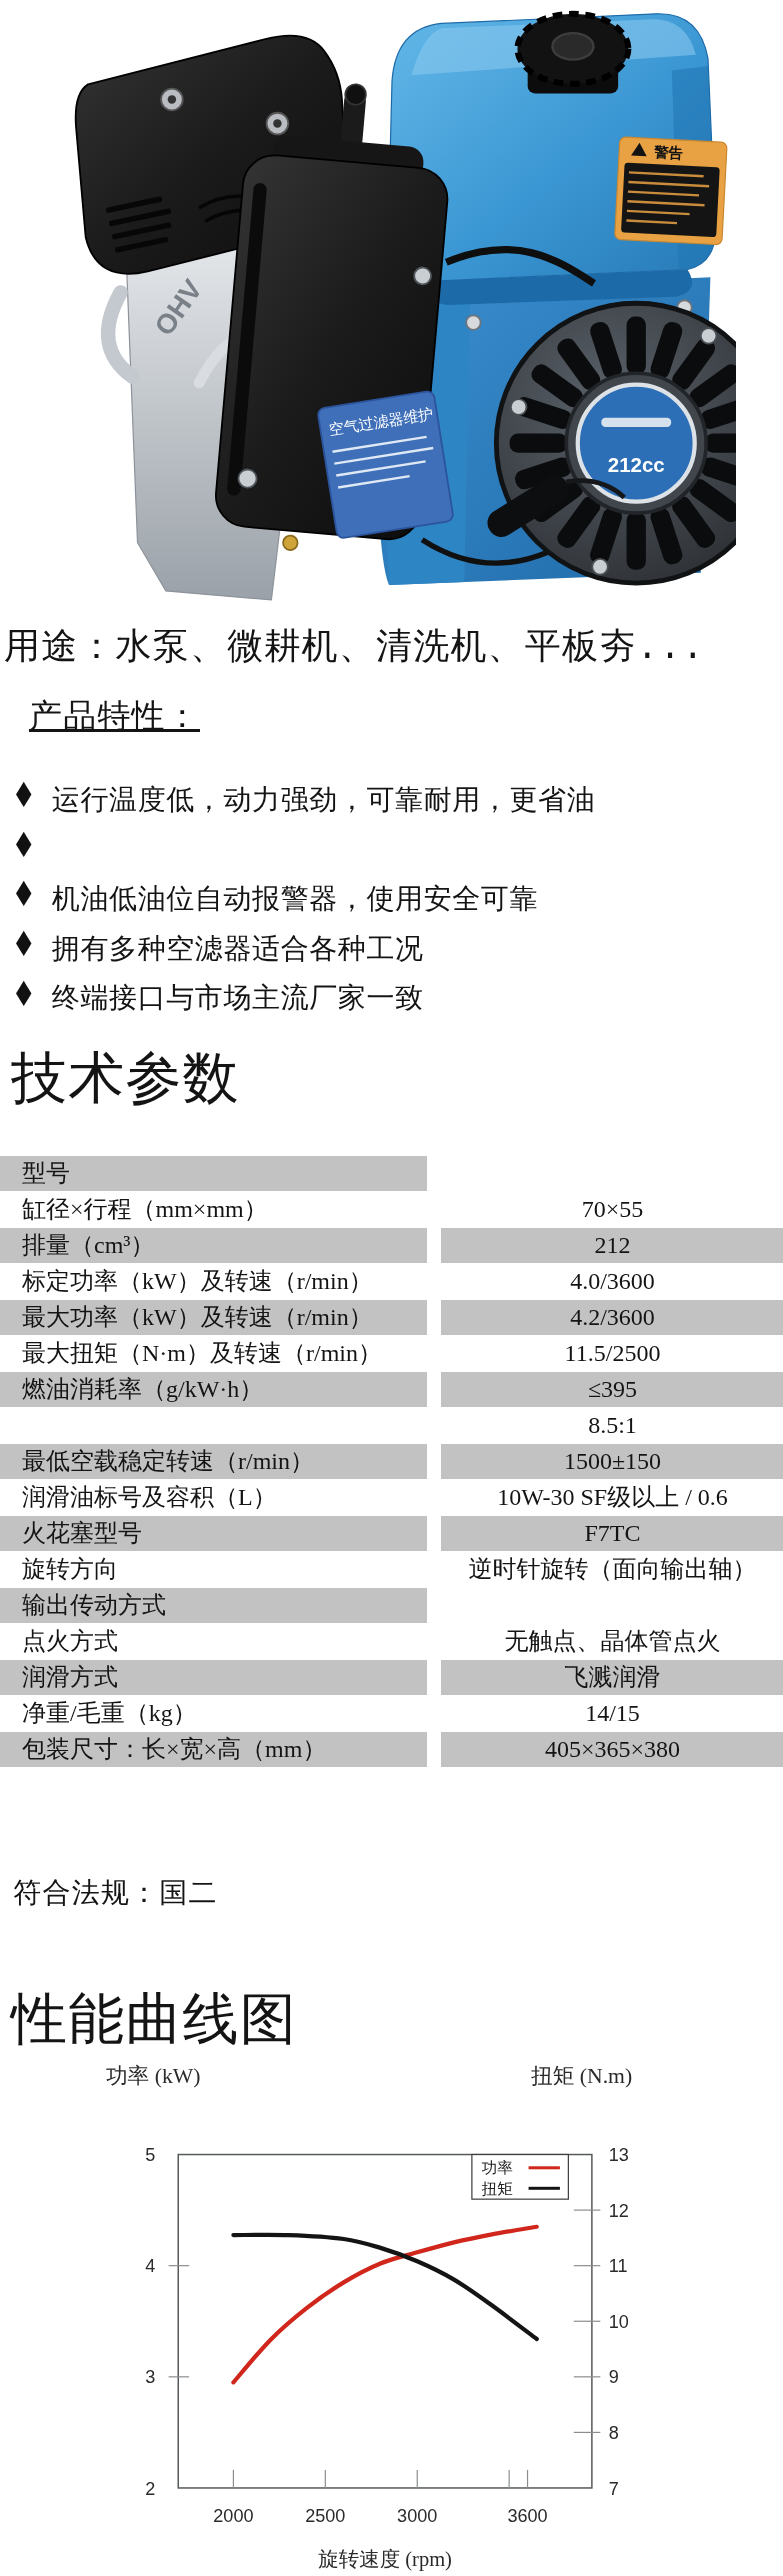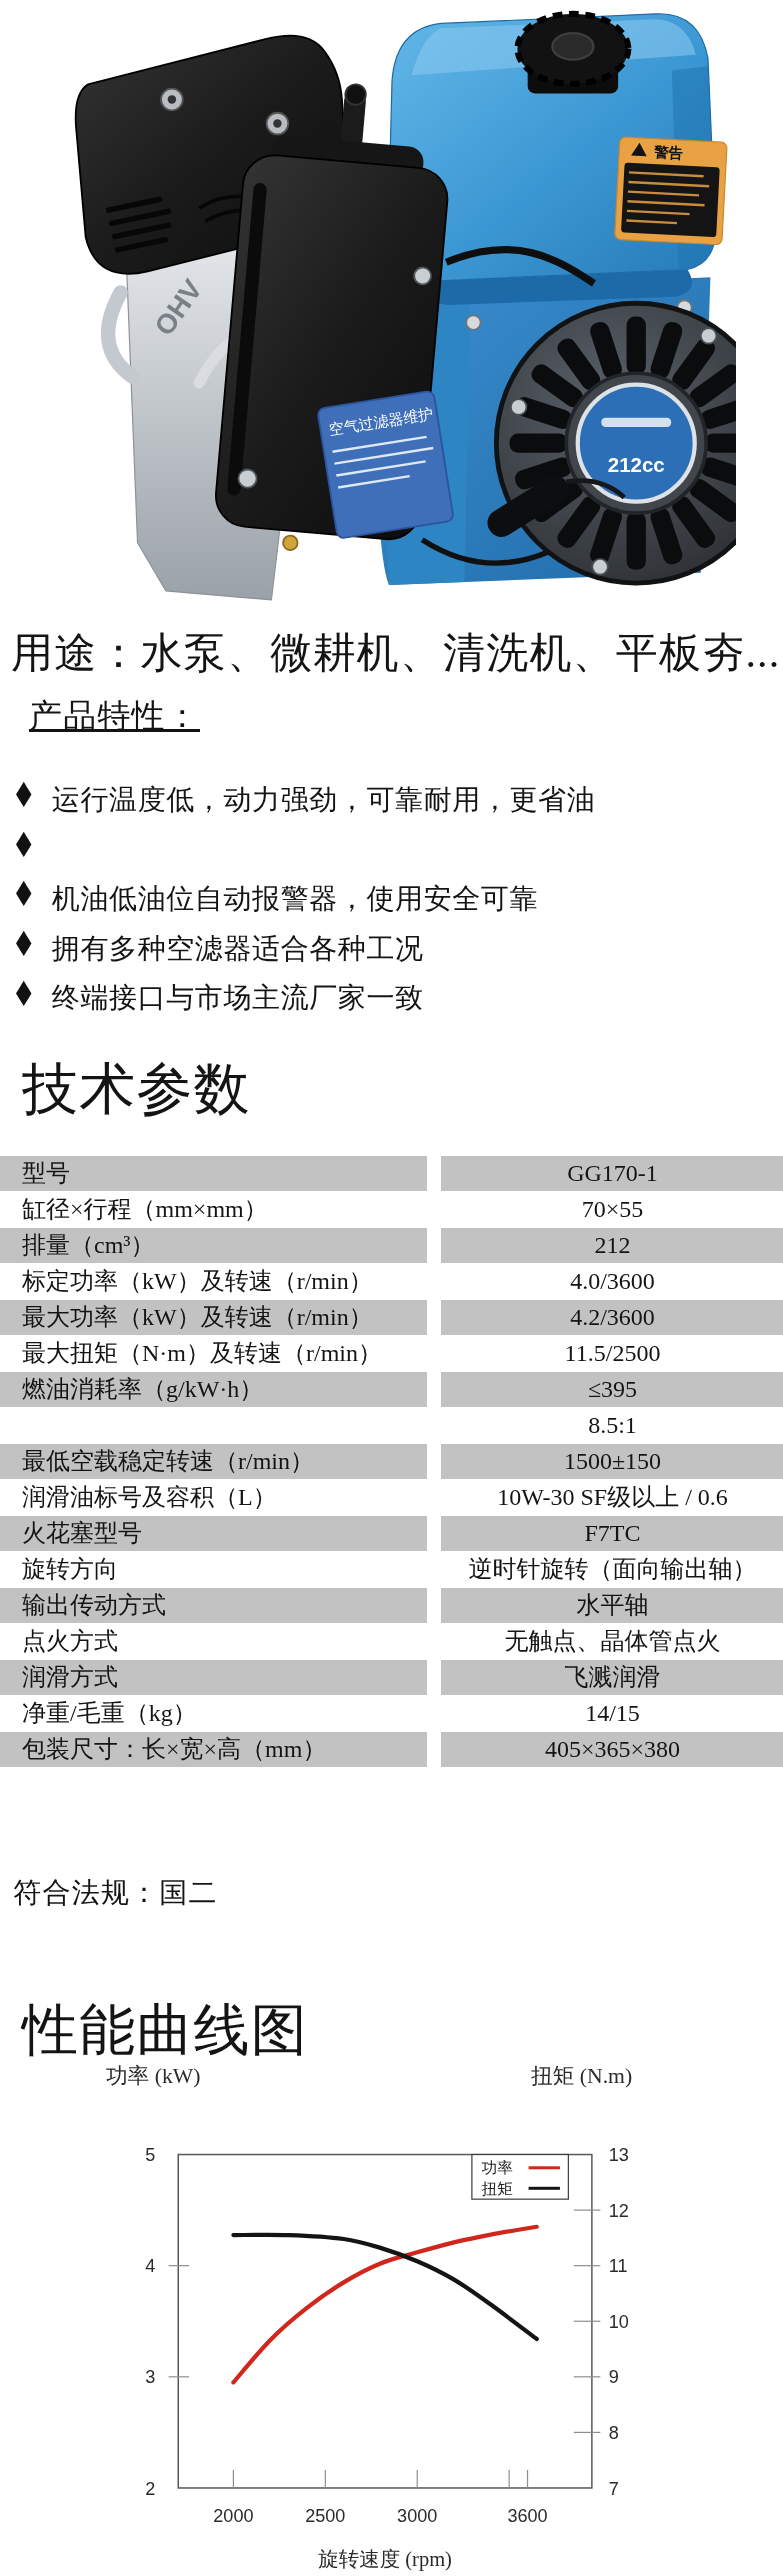--- a/index.html
+++ b/index.html
@@ -1,27 +1,27 @@
 <!DOCTYPE html>
 <html style="font-size:9.7px"><head>
 <meta charset="utf-8">
 <title>Engine product page</title>
 <style>
   html,body{margin:0;padding:0;background:#ffffff;}
   .page{position:relative;width:784px;height:2576px;background:#ffffff;overflow:hidden;
         font-family:"Liberation Serif","DejaVu Serif",serif;color:#141414;}
   .abs{position:absolute;}
-  .usage-line{top:626px;left:11px;font-size:42px;line-height:1.3;letter-spacing:1.2px;}
+  .usage-line{top:626px;left:4px;font-size:36px;line-height:1.3;letter-spacing:1.2px;font-family:Liberation Mono, monospace;}
   .features-heading{top:695px;left:29px;font-size:33px;line-height:1.3;letter-spacing:1.2px;text-decoration:underline;}
   .features-list{top:775px;left:13.3px;width:754px;}
   .feat{display:flex;align-items:center;height:34px;margin-bottom:15.7px;}
   .diamond{display:inline-block;font-size:28px;line-height:1;transform:scale(.72,1.18);
            transform-origin:center;margin-right:17px;color:#111;}
   .feat-text{font-size:28px;letter-spacing:0.6px;margin-top:15px;}
-  .big-heading{left:11px;font-size:56px;line-height:1.2;font-weight:400;margin:11px;letter-spacing:1.2px;}
+  .big-heading{left:11px;font-size:56px;line-height:1.2;font-weight:400;margin:0;letter-spacing:1.2px;}
   .specs-heading{top:1045px;}
   .chart-heading{top:1986px;}
   .spec-table{top:1156px;left:0;width:784px;}
   .spec-row{position:relative;height:35px;margin-bottom:1px;}
   .cell-label{position:absolute;left:0;top:0;width:427px;height:35px;line-height:35px;
               padding-left:22px;box-sizing:border-box;font-size:24px;white-space:nowrap;}
   .cell-value{position:absolute;left:441px;top:0;width:343px;height:35px;line-height:35px;
               text-align:center;font-size:24px;white-space:nowrap;}
   .spec-row.shaded .cell-label,.spec-row.shaded .cell-value{background:#c2c2c2;}
   .compliance-line{top:1875px;left:13.3px;font-size:28px;line-height:1.3;letter-spacing:1.2px;}
@@ -204,21 +204,20 @@
       <div class="feat">
         <span class="diamond">◆</span>
         <span class="feat-text">终端接口与市场主流厂家一致</span>
       </div>
     </div>
 
   <h1 class="abs big-heading specs-heading">技术参数</h1>
   <div class="abs spec-table" id="spec-table">
       <div class="spec-row shaded">
         <div class="cell-label">型号</div>
-        <div class="cell-value">GG170-1</div>
       </div>
       <div class="spec-row">
         <div class="cell-label">缸径×行程（mm×mm）</div>
         <div class="cell-value">70×55</div>
       </div>
       <div class="spec-row shaded">
         <div class="cell-label">排量（cm³）</div>
         <div class="cell-value">212</div>
       </div>
       <div class="spec-row">
@@ -251,21 +250,20 @@
       <div class="spec-row shaded">
         <div class="cell-label">火花塞型号</div>
         <div class="cell-value">F7TC</div>
       </div>
       <div class="spec-row">
         <div class="cell-label">旋转方向</div>
         <div class="cell-value">逆时针旋转（面向输出轴）</div>
       </div>
       <div class="spec-row shaded">
         <div class="cell-label">输出传动方式</div>
-        <div class="cell-value">水平轴</div>
       </div>
       <div class="spec-row">
         <div class="cell-label">点火方式</div>
         <div class="cell-value">无触点、晶体管点火</div>
       </div>
       <div class="spec-row shaded">
         <div class="cell-label">润滑方式</div>
         <div class="cell-value">飞溅润滑</div>
       </div>
       <div class="spec-row">

